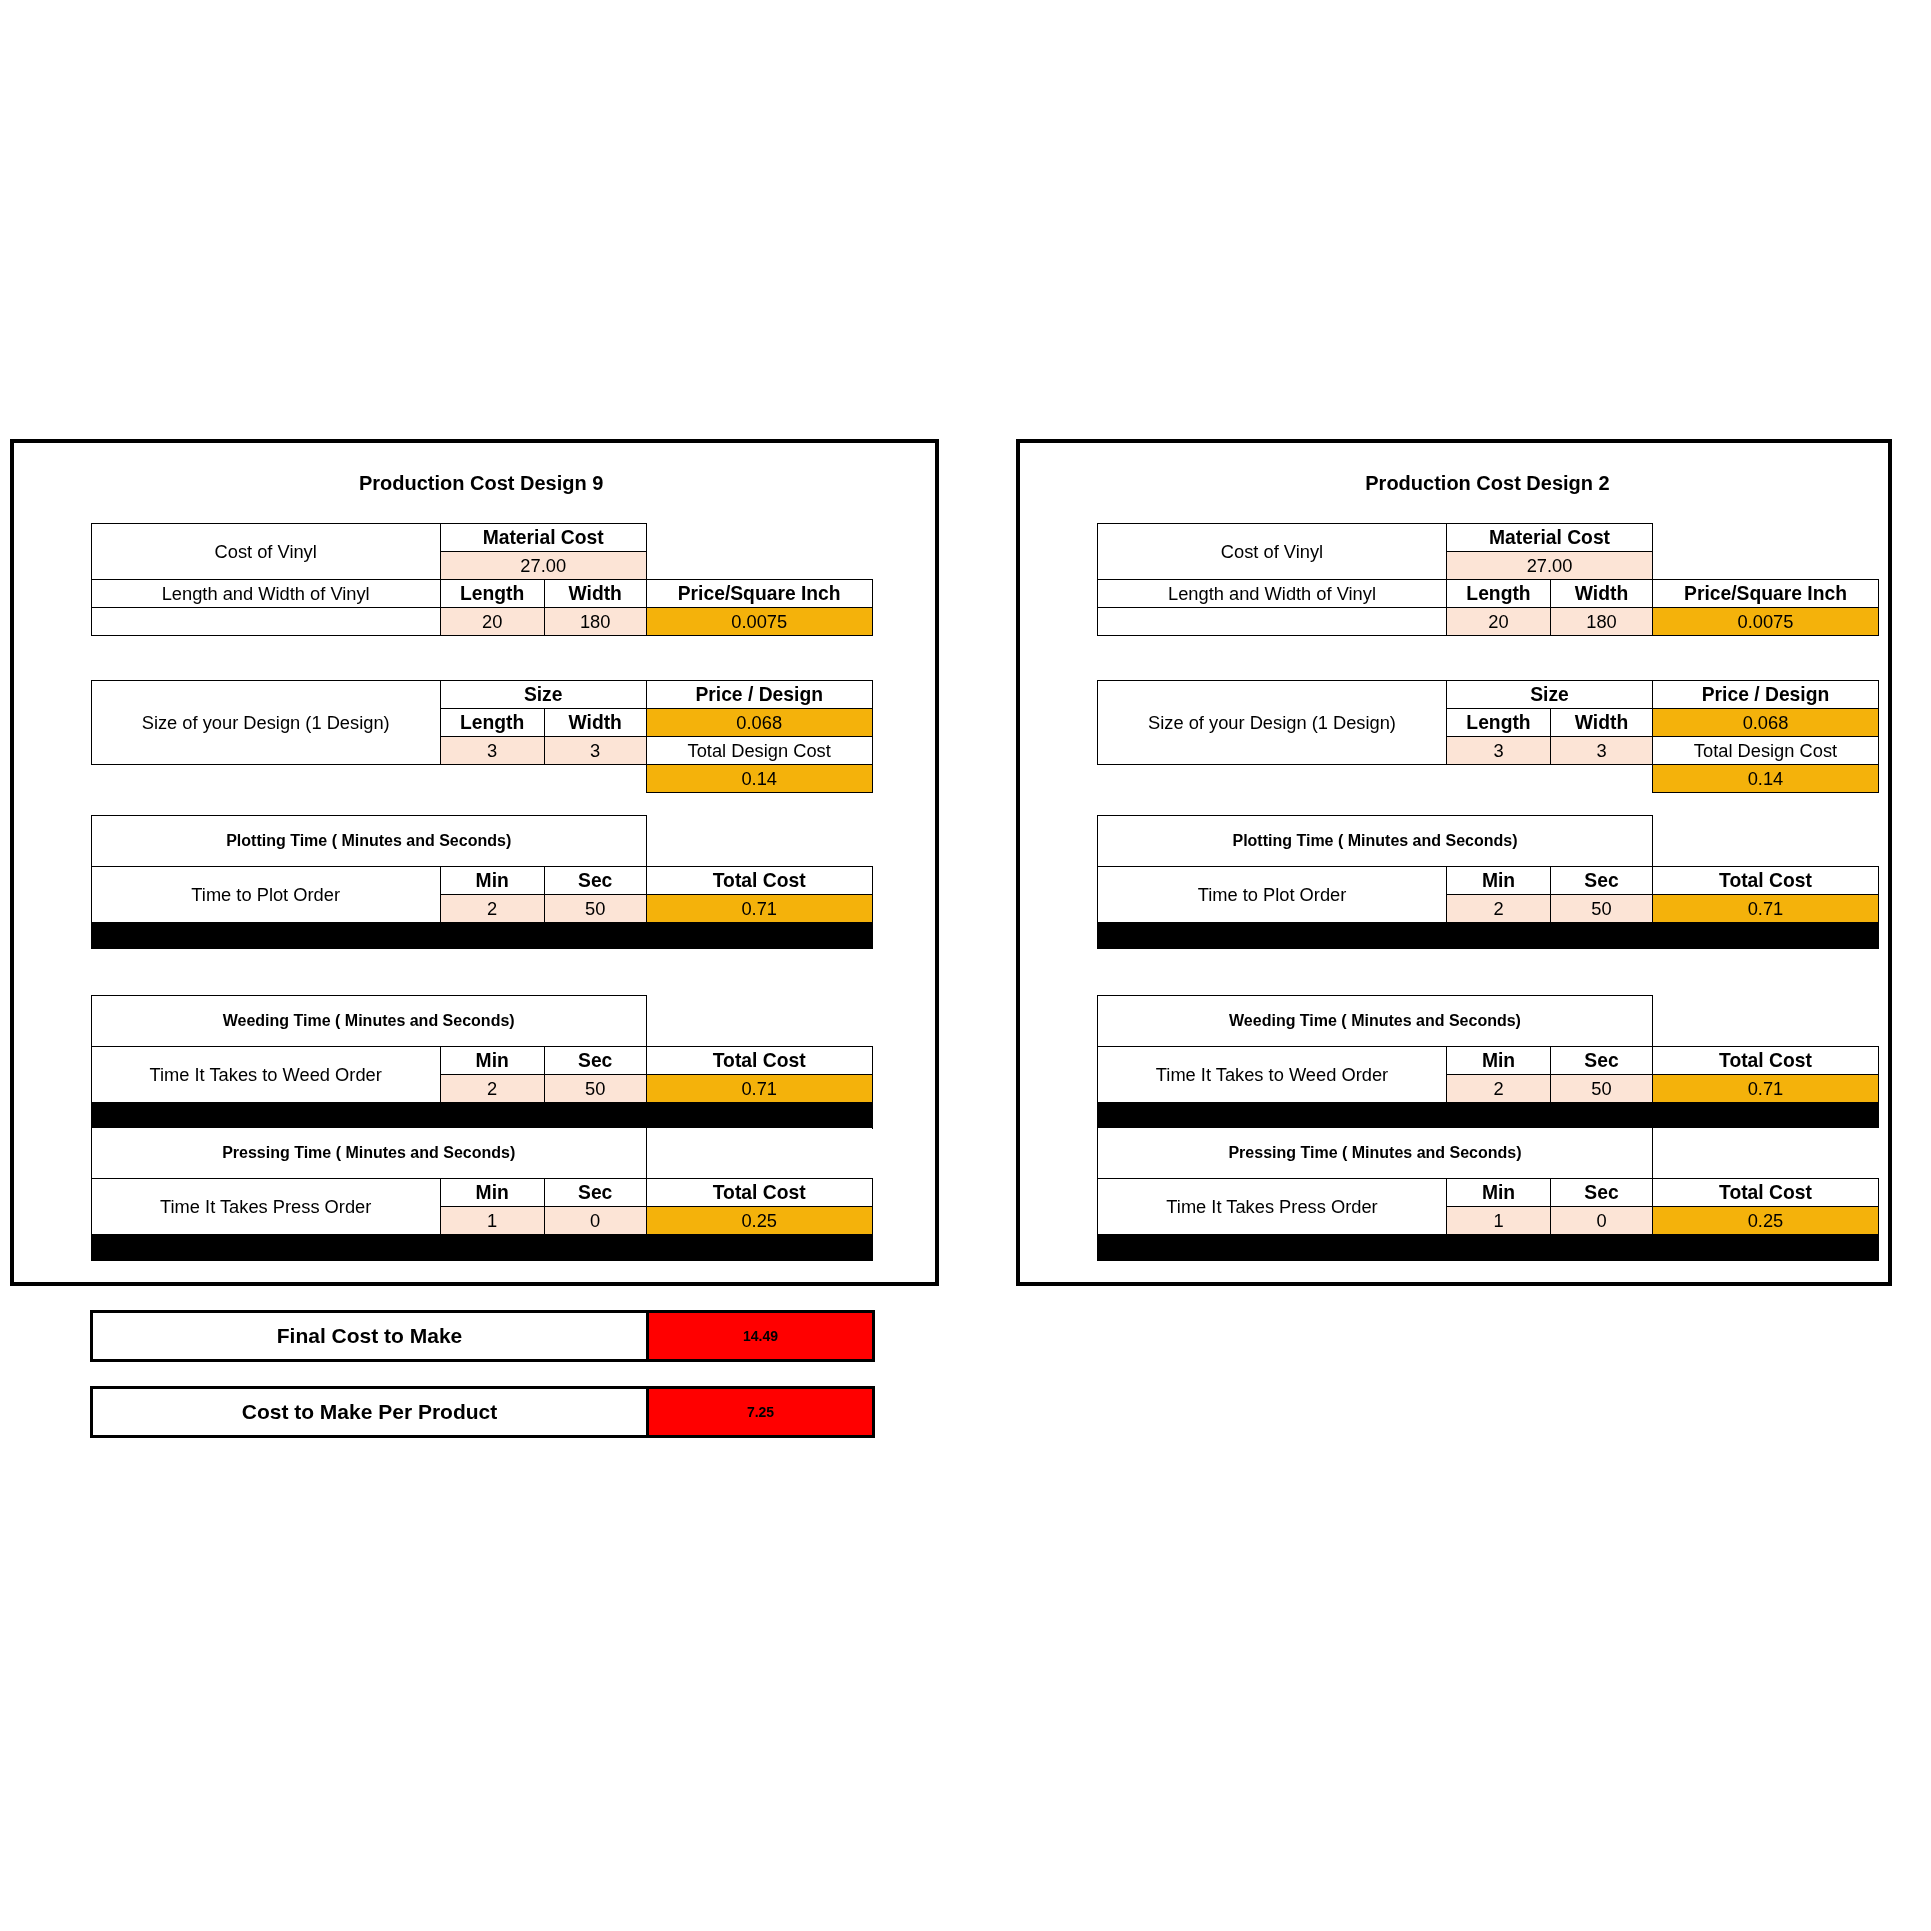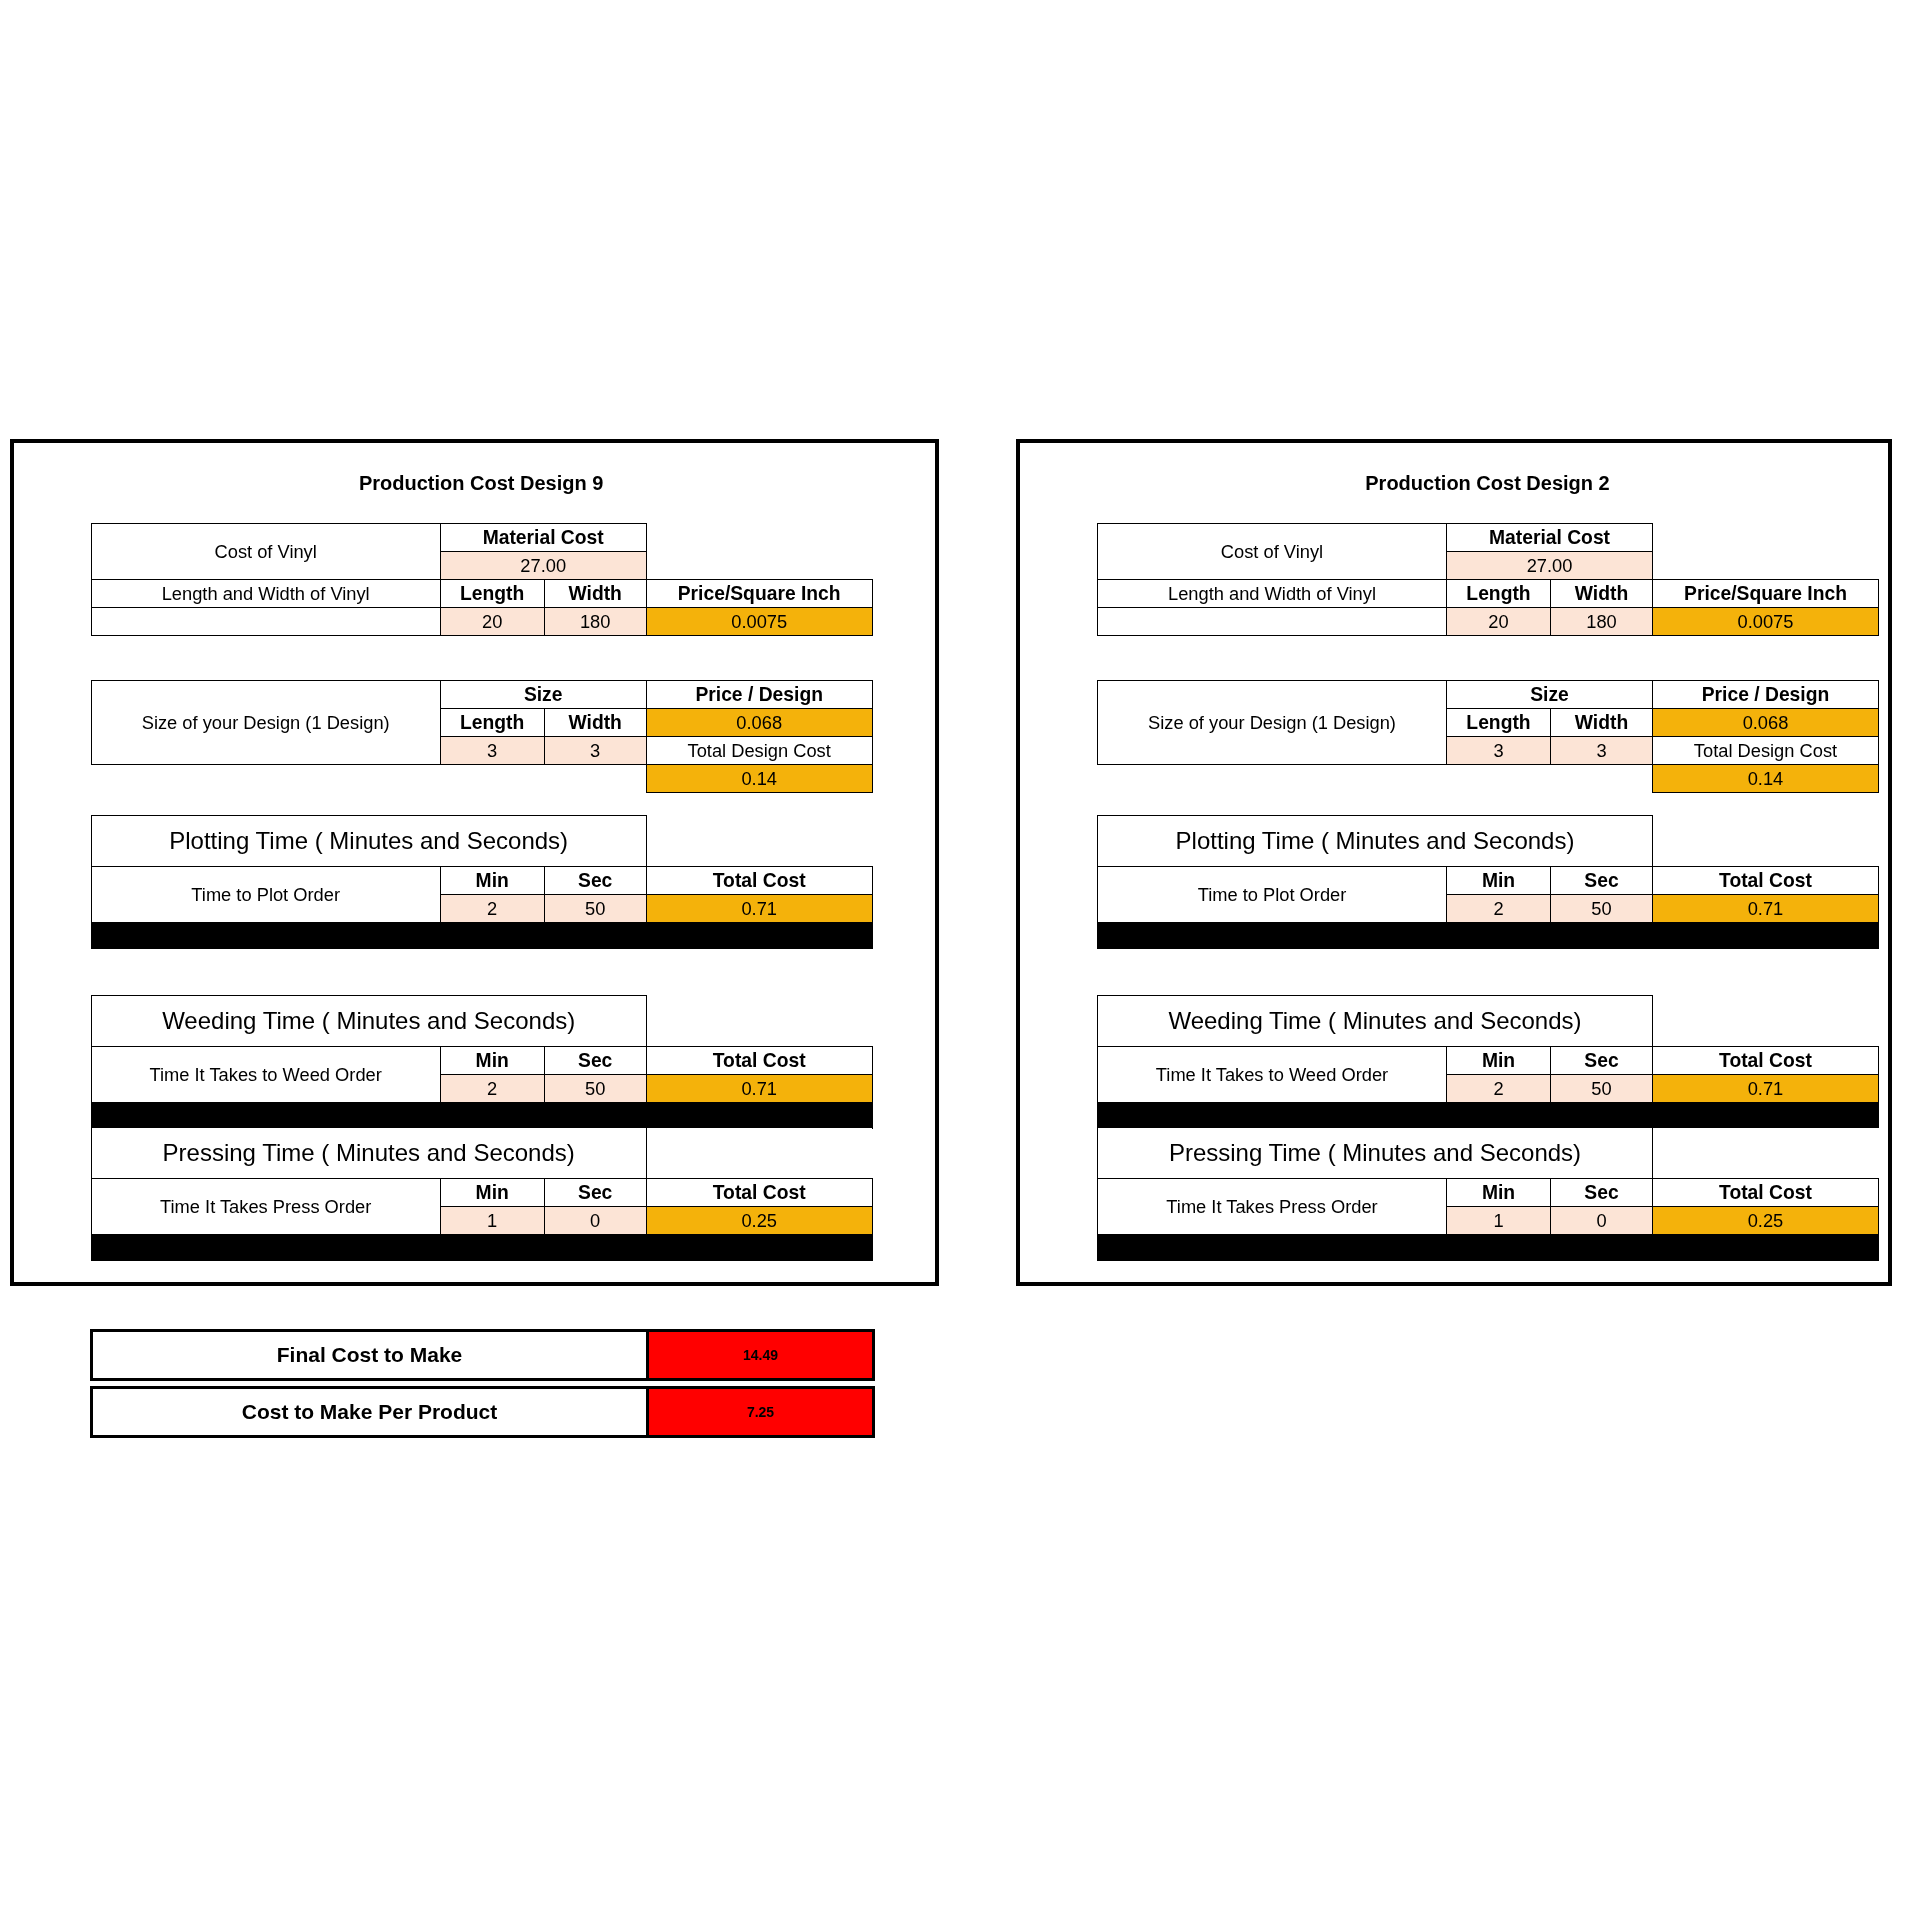--- a/index.html
+++ b/index.html
@@ -11,35 +11,35 @@
   #panel-2{left:1016px;width:876px;height:847px;}
 
   .panel-title{position:absolute;top:25px;left:77px;width:781px;height:31px;line-height:31px;
                text-align:center;font-weight:bold;font-size:20px;}
 
   table.tbl{position:absolute;left:77px;border-collapse:collapse;table-layout:fixed;}
   .tbl col.c0{width:349px;} .tbl col.c1{width:104px;} .tbl col.c2{width:102px;} .tbl col.c3{width:226px;}
   .tbl td{border:1.9px solid #000;height:27px;text-align:center;vertical-align:middle;
           font-size:18.3px;padding:0 2.9px;overflow:hidden;white-space:nowrap;background:#fff;}
   .tbl td.hdr{font-weight:bold;font-size:19.3px;}
-  .tbl td.ttl{font-weight:normal;font-size:24px;height:50px;}
+  .tbl td.ttl{font-weight:bold;font-size:16px;height:50px;}
   .tbl td.pink{background:var(--pink,#FCE4D6);}
   .tbl td.orange{background:var(--orange,#F5B400);margin-left:48px;}
   .tbl td.blank{border:none;background:#fff;}
   .tbl td.bar{background:#000;height:25px;border:1.9px solid #000;}
 
   .tbl.vinyl{top:80px;}
   .tbl.design{top:237px;}
   .tbl.time0{top:372px;}
   .tbl.time1{top:552px;}
   .tbl.time2{top:684px;}
 
   .summary{position:absolute;left:90px;width:785px;height:52px;border:3.9px solid #000;
            box-sizing:border-box;display:flex;background:#fff;}
-  #final-cost-row{top:1310px;margin-top:19px;}
+  #final-cost-row{top:1310px;}
   #per-product-row{top:1386px;}
   .summary .slabel{flex:1;display:flex;align-items:center;justify-content:center;
                    font-weight:bold;font-size:21px;}
   .summary .svalue{width:226px;box-sizing:border-box;border-left:3.9px solid #000;
                    background:var(--red,#FF0000);display:flex;align-items:center;justify-content:center;
                    font-weight:bold;font-size:14px;color:#000;}
 </style>
 </head>
 <body>
 

